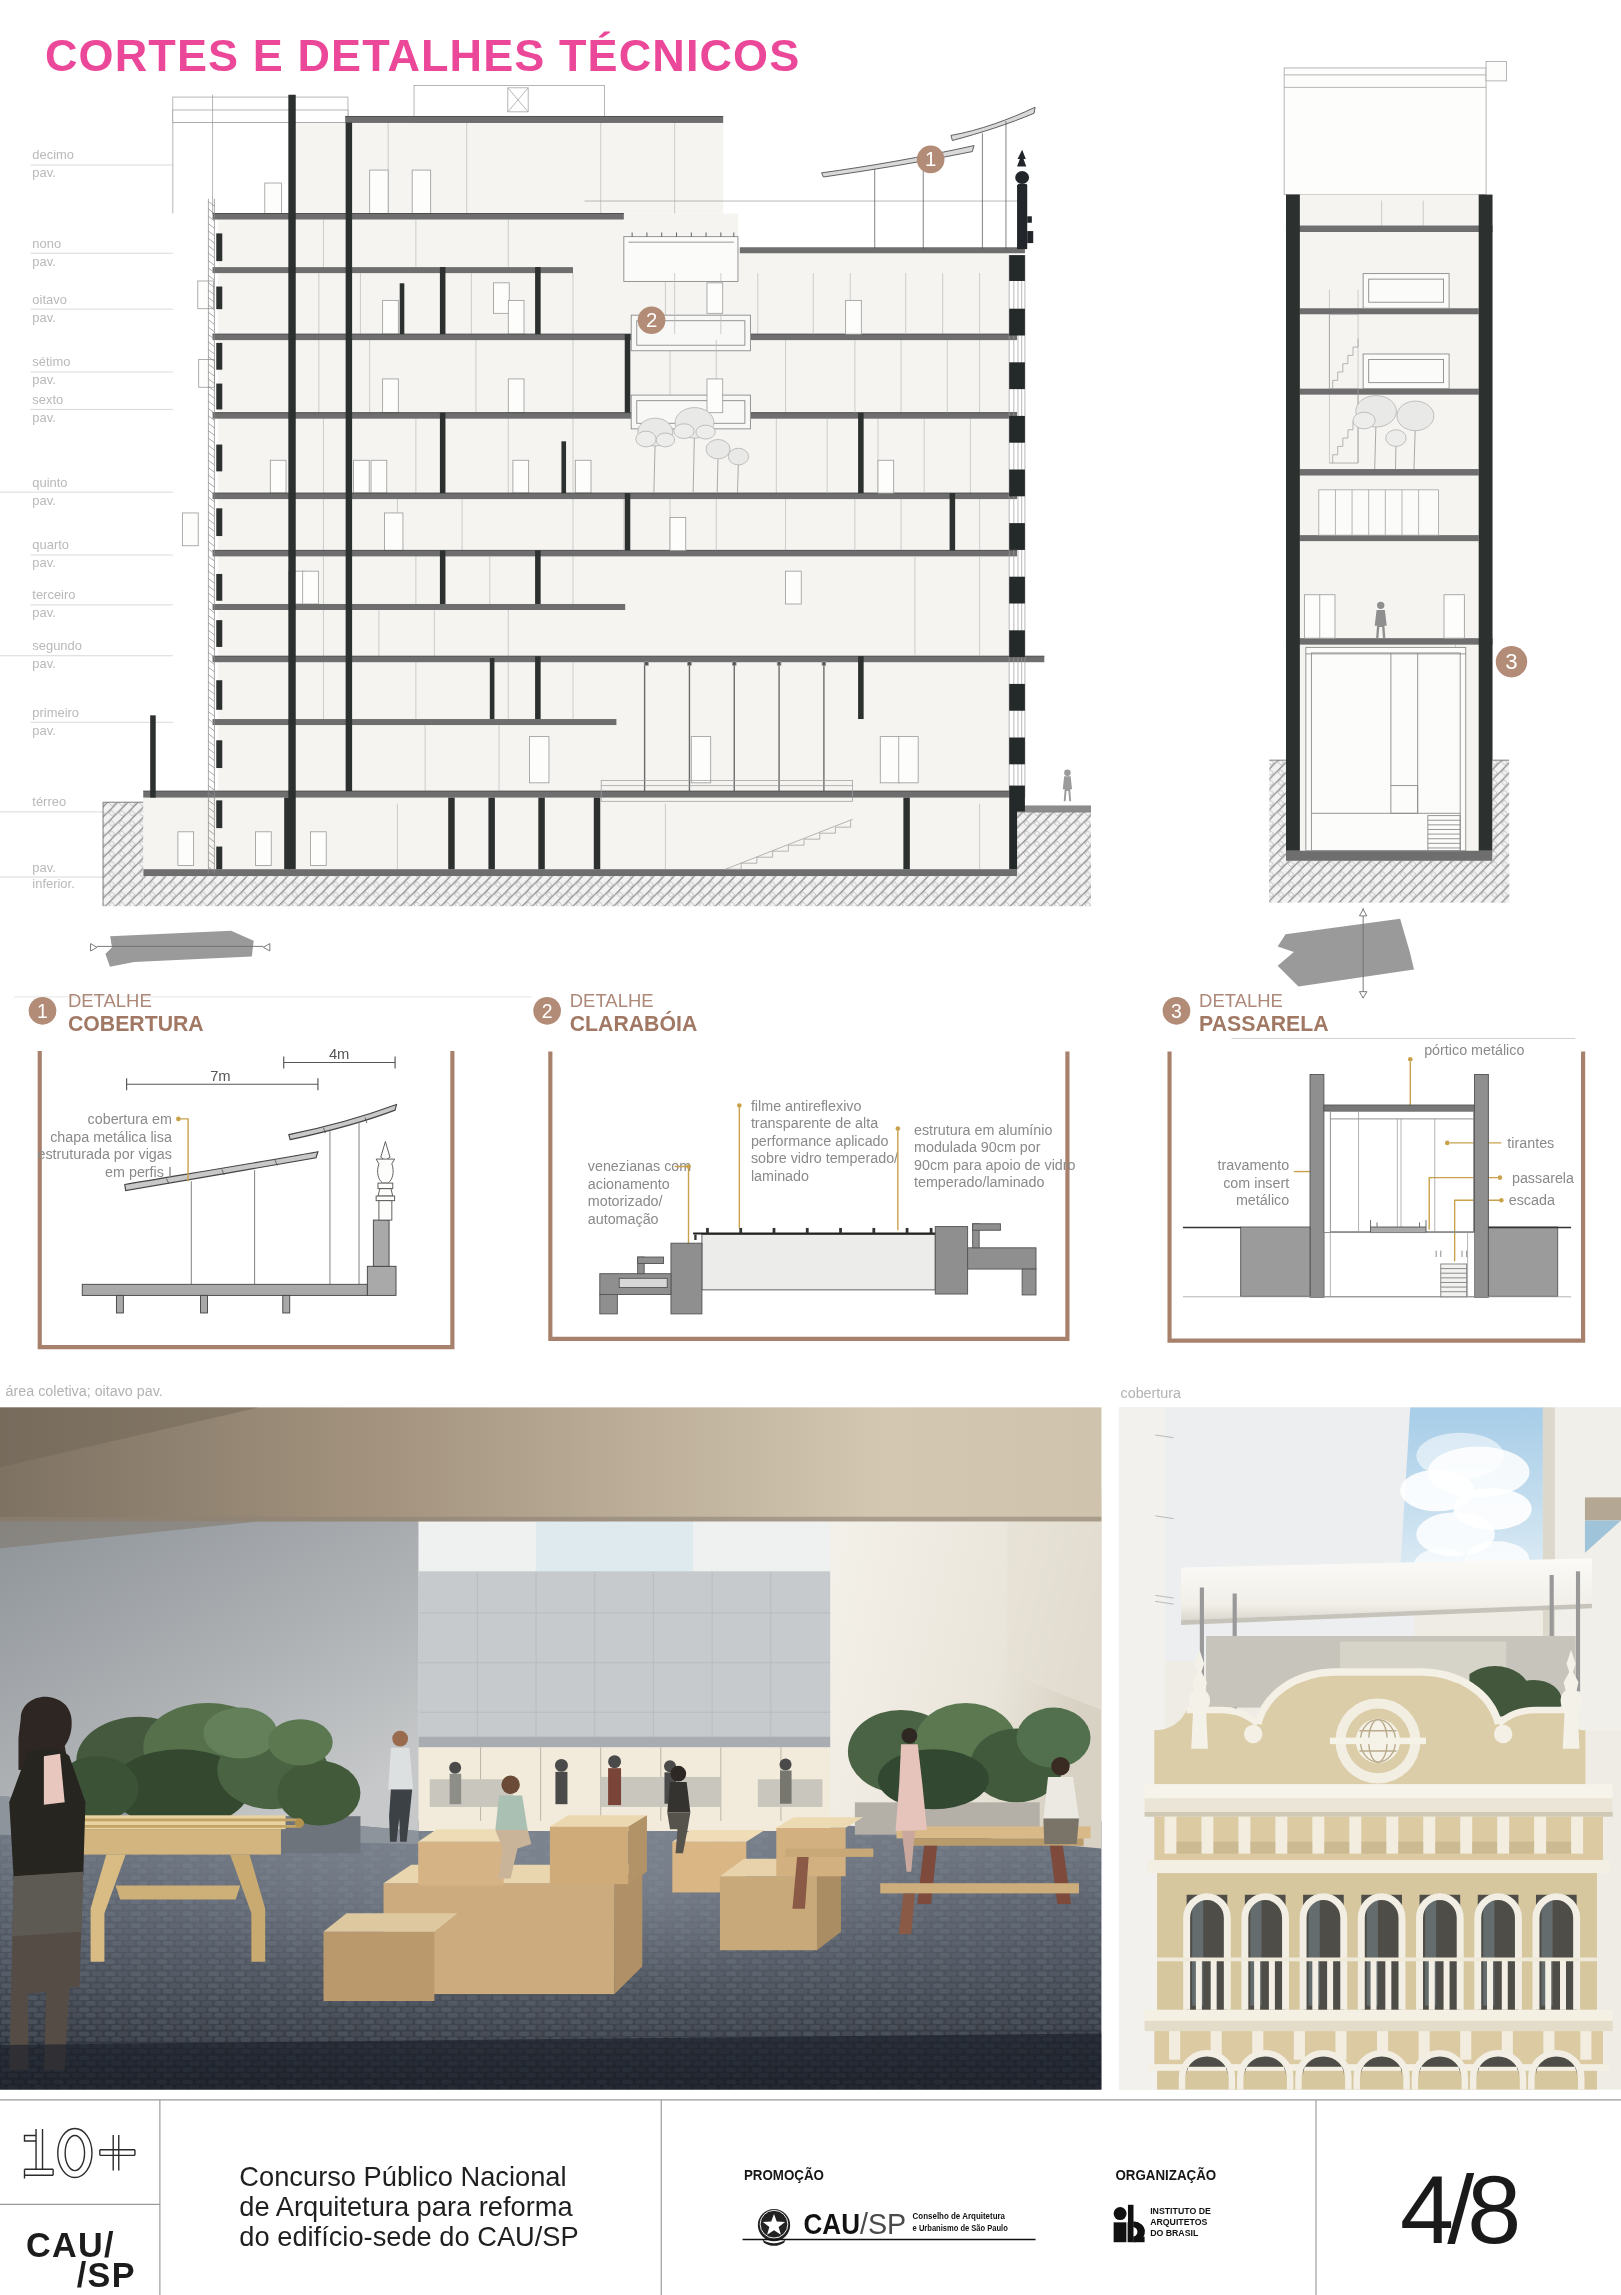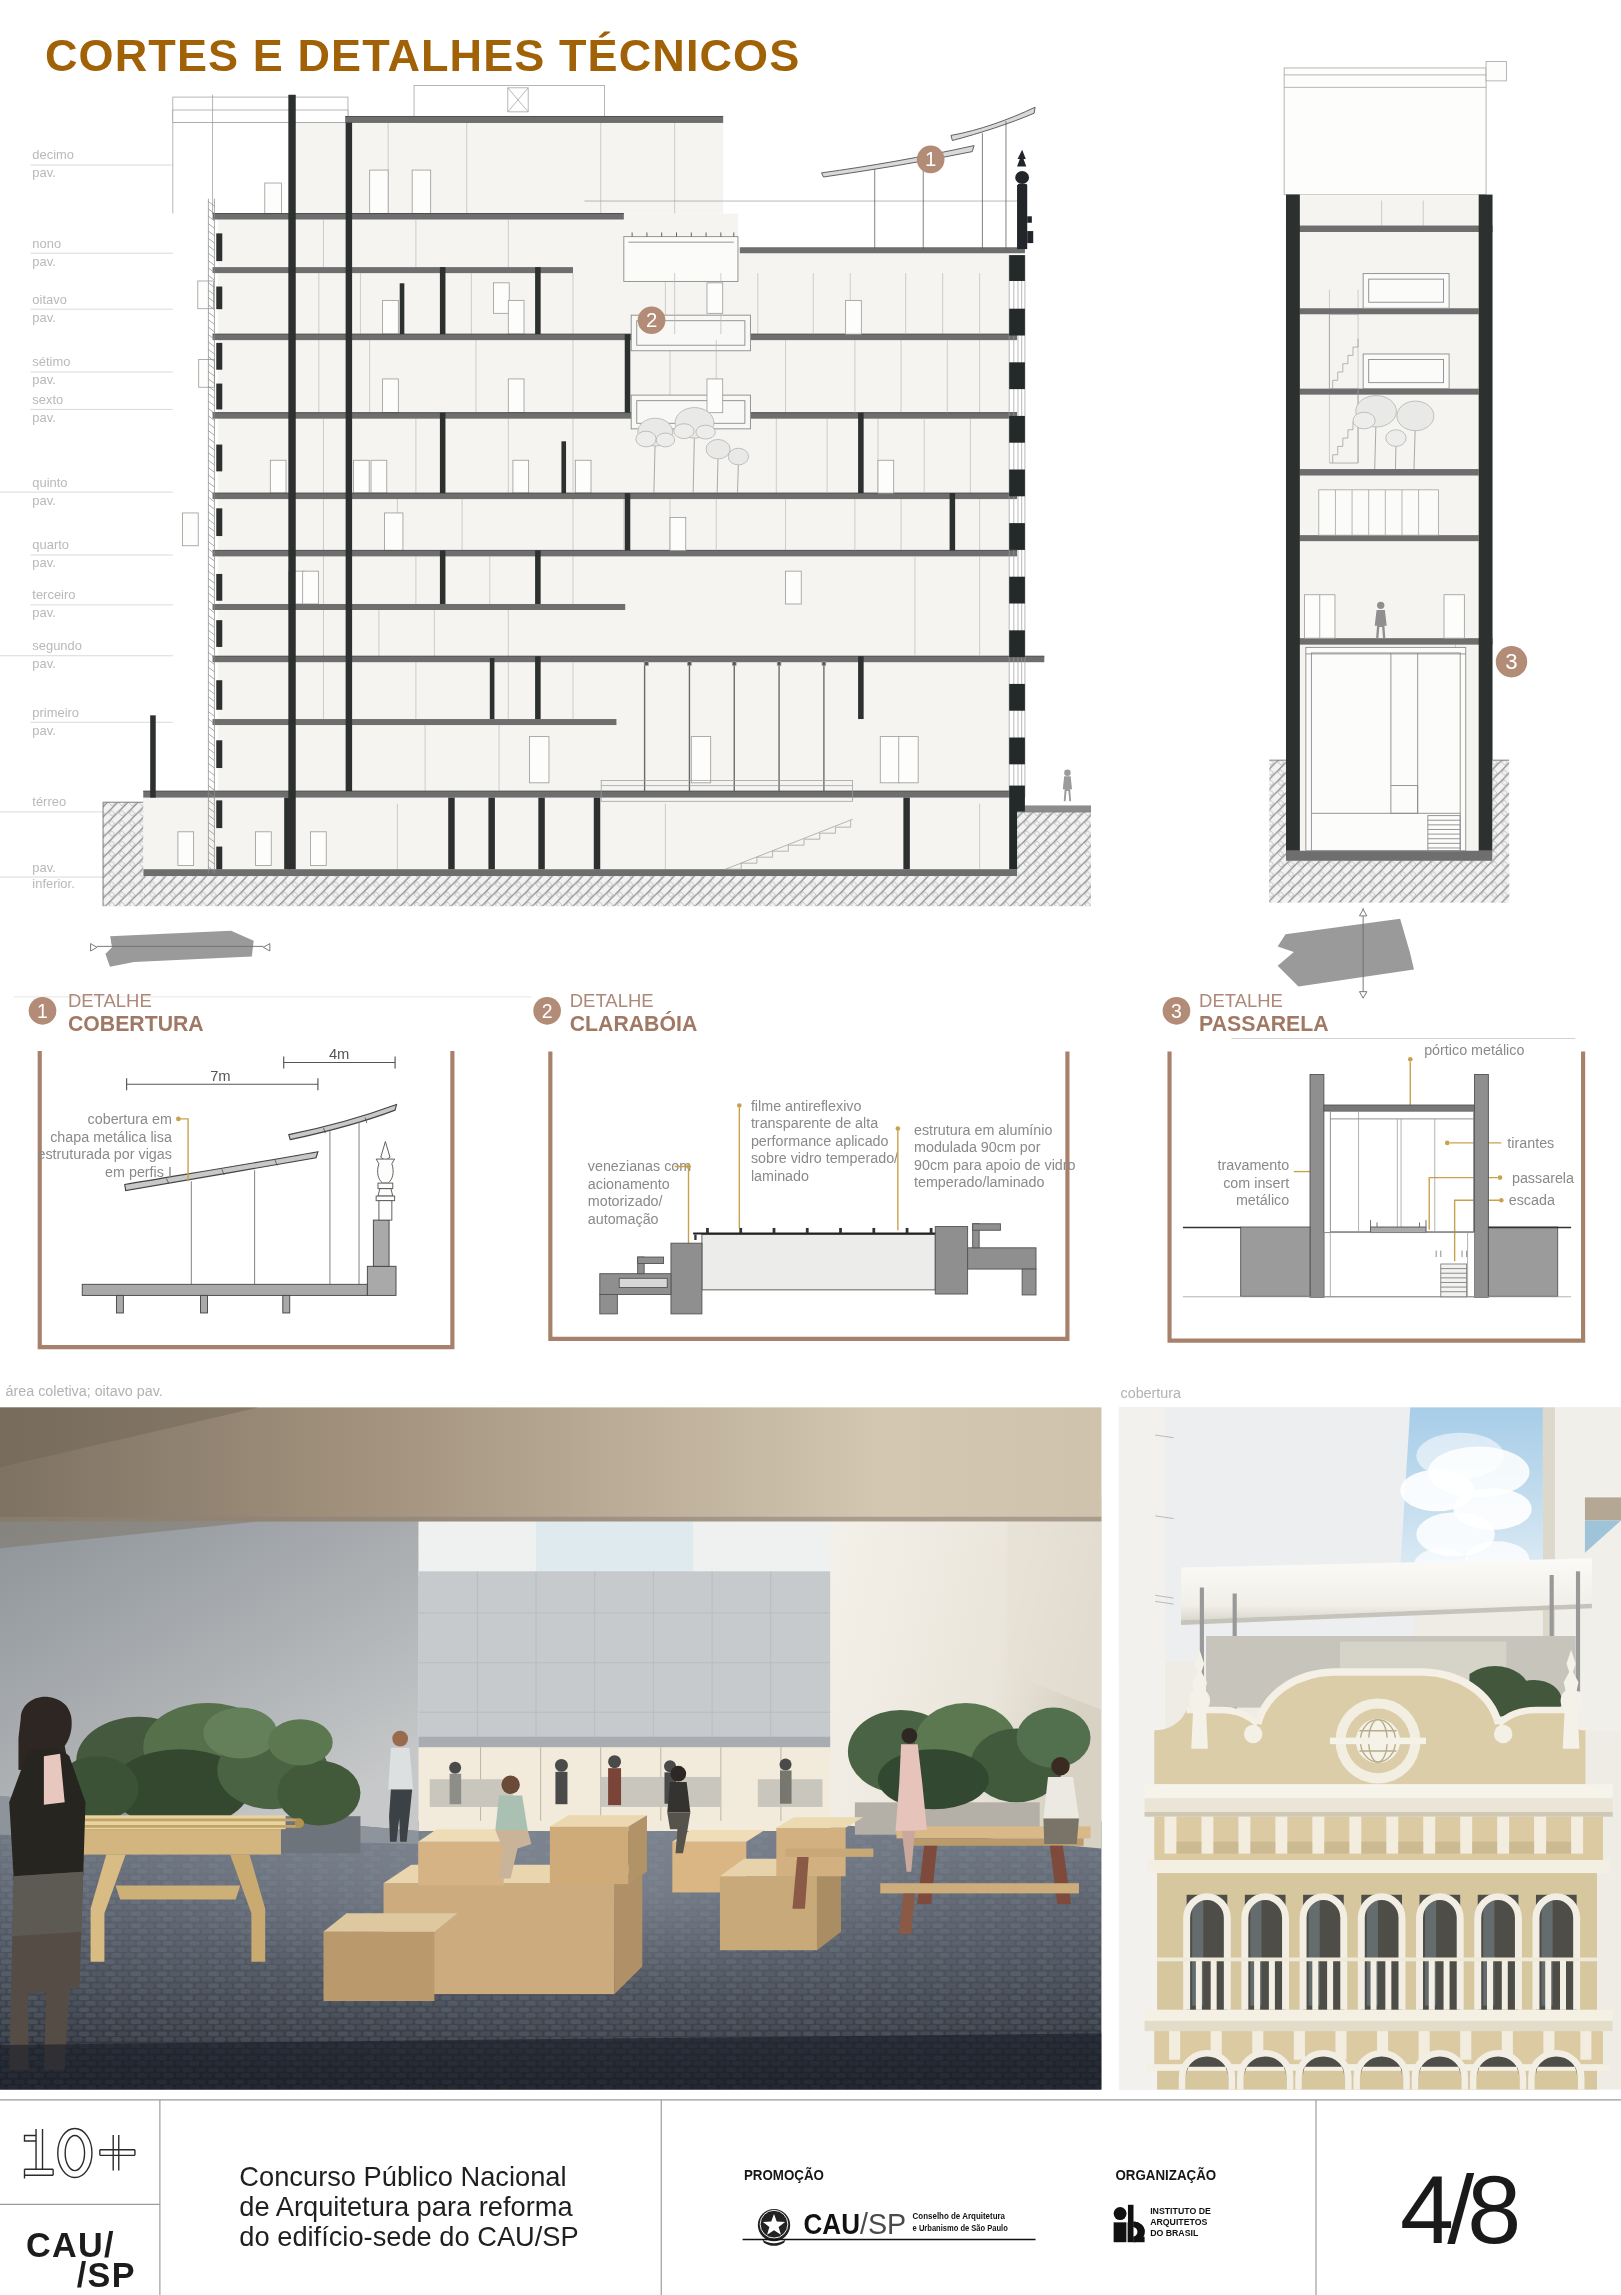--- a/index.html
+++ b/index.html
@@ -1,18 +1,18 @@
 <!DOCTYPE html>
 <html style="font-size:7.4px"><head>
 <meta charset="utf-8">
 <style>
   html,body{margin:0;padding:0;background:#ffffff;}
   body{width:1621px;height:2295px;position:relative;font-family:"Liberation Sans", sans-serif;overflow:hidden;}
   .abs{position:absolute;}
-  #title{position:absolute;left:45px;top:33px;font-weight:bold;font-size:45px;line-height:1;color:#a16207;letter-spacing:1.1px;white-space:nowrap;transform-origin:0 0;}
+  #title{position:absolute;left:45px;top:33px;font-weight:bold;font-size:45px;line-height:1;color:#ec4899;letter-spacing:1.1px;white-space:nowrap;transform-origin:0 0;}
   svg{display:block;}
 </style>
 </head>
 <body>
 <div id="title">CORTES E DETALHES TÉCNICOS</div>
 
 <svg class="abs" style="left:0;top:0" width="1621" height="1049" viewBox="0 0 3508 2270">
 <defs>
 <pattern id="hatch" width="22" height="22" patternUnits="userSpaceOnUse">
 <rect width="22" height="22" fill="#f2f2f2"></rect>

